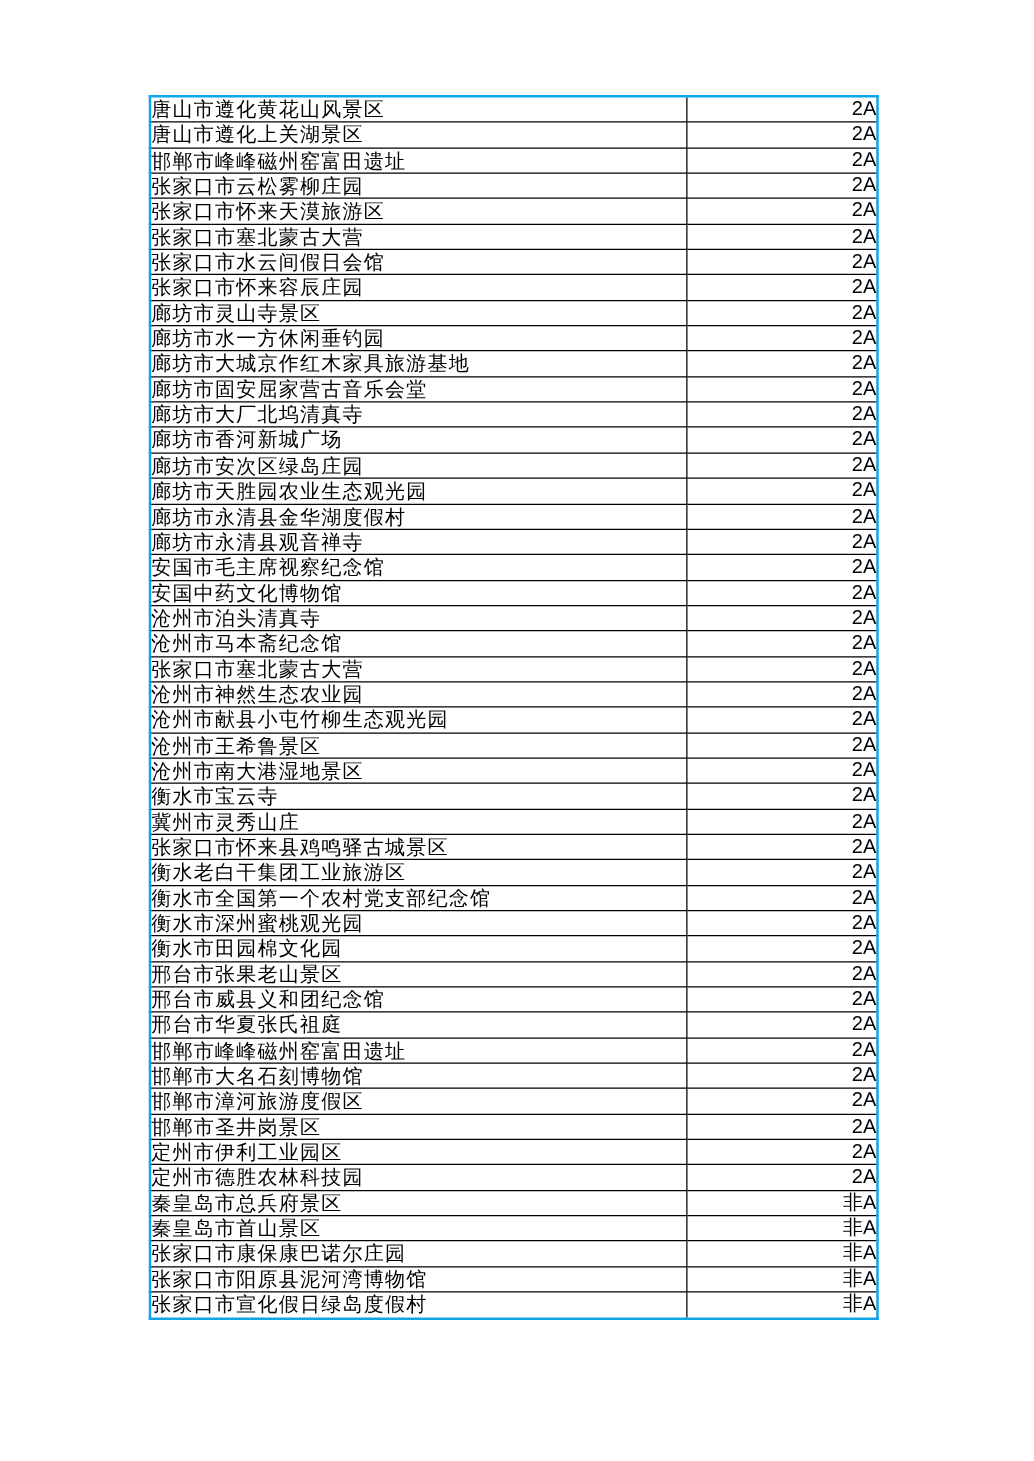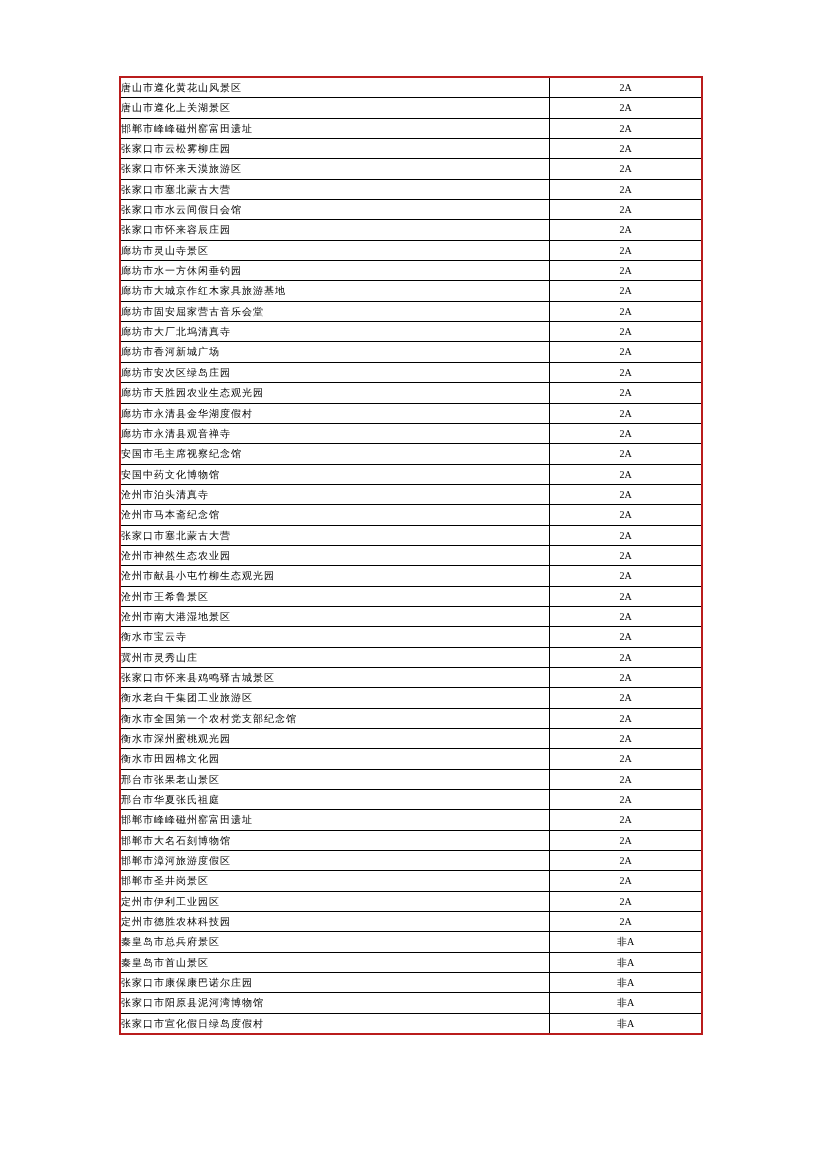--- a/index.html
+++ b/index.html
@@ -19,41 +19,41 @@
     inset: 0;
     background: #ffffff;
   }
   table.rating-table {
     position: absolute;
     left: 119px;
     top: 76px;
     width: 579px;
     border-collapse: collapse;
     table-layout: fixed;
-    border: 2px solid #b91c1c;
-    font-size: 10px;
+    border: 2px solid #0ea5e9;
+    font-size: 16px;
   }
   table.rating-table td {
     border: 1px solid #000000;
     height: 19.34px;
     padding: 0;
     overflow: hidden;
     white-space: nowrap;
     line-height: 19.34px;
   }
   td.name-cell {
     width: 428px;
     text-align: left;
     padding-left: 3px;
     letter-spacing: 1px;
   }
   td.rating-cell {
     width: 151px;
-    text-align: center;
-    font-family: Liberation Serif, serif;
+    text-align: right;
+    font-family: Liberation Sans, sans-serif;
   }
 </style>
 </head>
 <body>
 
 <div class="doc-page">
   <table class="rating-table">
     <tbody id="table-body">
         <tr>
           <td class="name-cell">唐山市遵化黄花山风景区</td>
@@ -189,20 +189,24 @@
         </tr>
         <tr>
           <td class="name-cell">衡水市田园棉文化园</td>
           <td class="rating-cell">2A</td>
         </tr>
         <tr>
           <td class="name-cell">邢台市张果老山景区</td>
           <td class="rating-cell">2A</td>
         </tr>
         <tr>
+          <td class="name-cell">邢台市威县义和团纪念馆</td>
+          <td class="rating-cell">2A</td>
+        </tr>
+        <tr>
           <td class="name-cell">邢台市华夏张氏祖庭</td>
           <td class="rating-cell">2A</td>
         </tr>
         <tr>
           <td class="name-cell">邯郸市峰峰磁州窑富田遗址</td>
           <td class="rating-cell">2A</td>
         </tr>
         <tr>
           <td class="name-cell">邯郸市大名石刻博物馆</td>
           <td class="rating-cell">2A</td>

